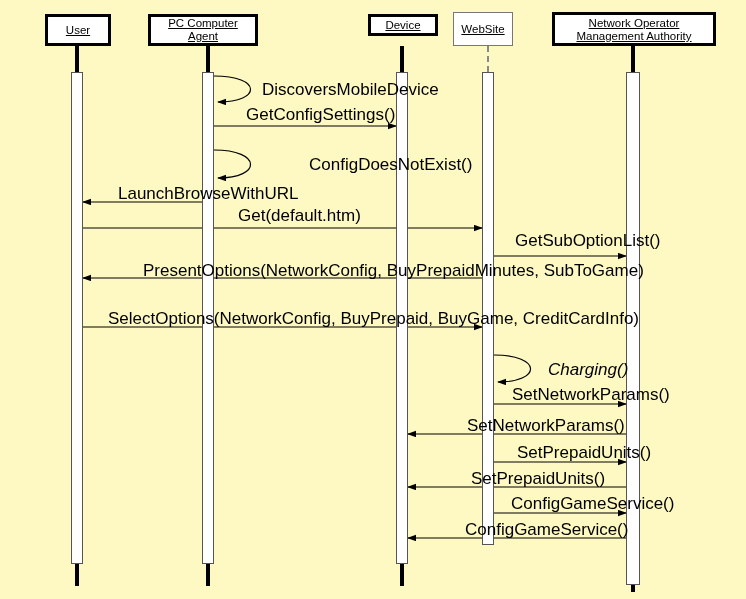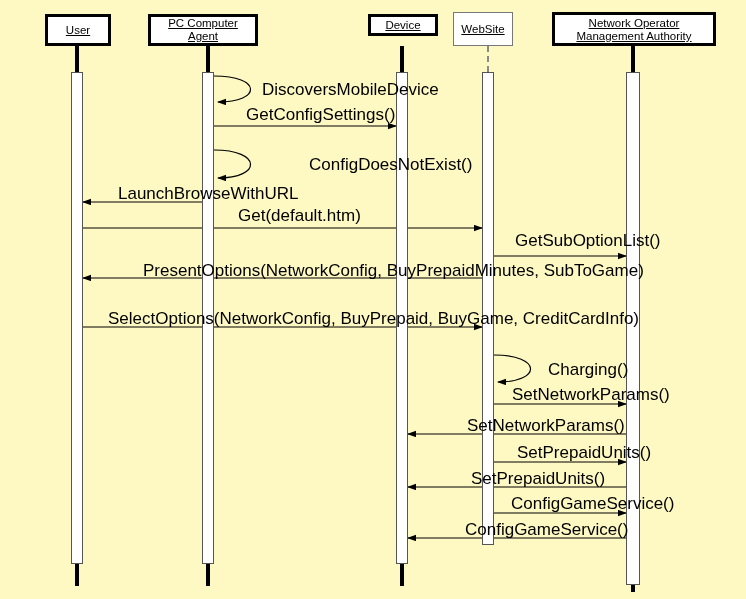--- a/index.html
+++ b/index.html
@@ -106,21 +106,21 @@
     </div>
   <div id="labels">
       <div class="msglabel" style="left: 262px; top: 80px;">DiscoversMobileDevice</div>
       <div class="msglabel" style="left: 246px; top: 105px;">GetConfigSettings()</div>
       <div class="msglabel" style="left: 262px; top: 155px; margin-left: 47px;">ConfigDoesNotExist()</div>
       <div class="msglabel" style="left: 78px; top: 184px; margin-left: 40px;">LaunchBrowseWithURL</div>
       <div class="msglabel" style="left: 238px; top: 206px;">Get(default.htm)</div>
       <div class="msglabel" style="left: 515px; top: 231px;">GetSubOptionList()</div>
       <div class="msglabel" style="left: 119px; top: 261px; padding-left: 24px;">PresentOptions(NetworkConfig, BuyPrepaidMinutes, SubToGame)</div>
       <div class="msglabel" style="left: 108px; top: 309px;">SelectOptions(NetworkConfig, BuyPrepaid, BuyGame, CreditCardInfo)</div>
-      <div class="msglabel" style="left: 548px; top: 360px;">Charging()</div>
+      <div class="msglabel" style="left: 548px; top: 360px; font-style: italic;">Charging()</div>
       <div class="msglabel" style="left: 512px; top: 385px;">SetNetworkParams()</div>
       <div class="msglabel" style="left: 467px; top: 416px;">SetNetworkParams()</div>
       <div class="msglabel" style="left: 517px; top: 443px;">SetPrepaidUnits()</div>
       <div class="msglabel" style="left: 471px; top: 469px;">SetPrepaidUnits()</div>
       <div class="msglabel" style="left: 511px; top: 494px;">ConfigGameService()</div>
       <div class="msglabel" style="left: 465px; top: 520px;">ConfigGameService()</div>
     </div>
 </div>
 
 </body></html>

